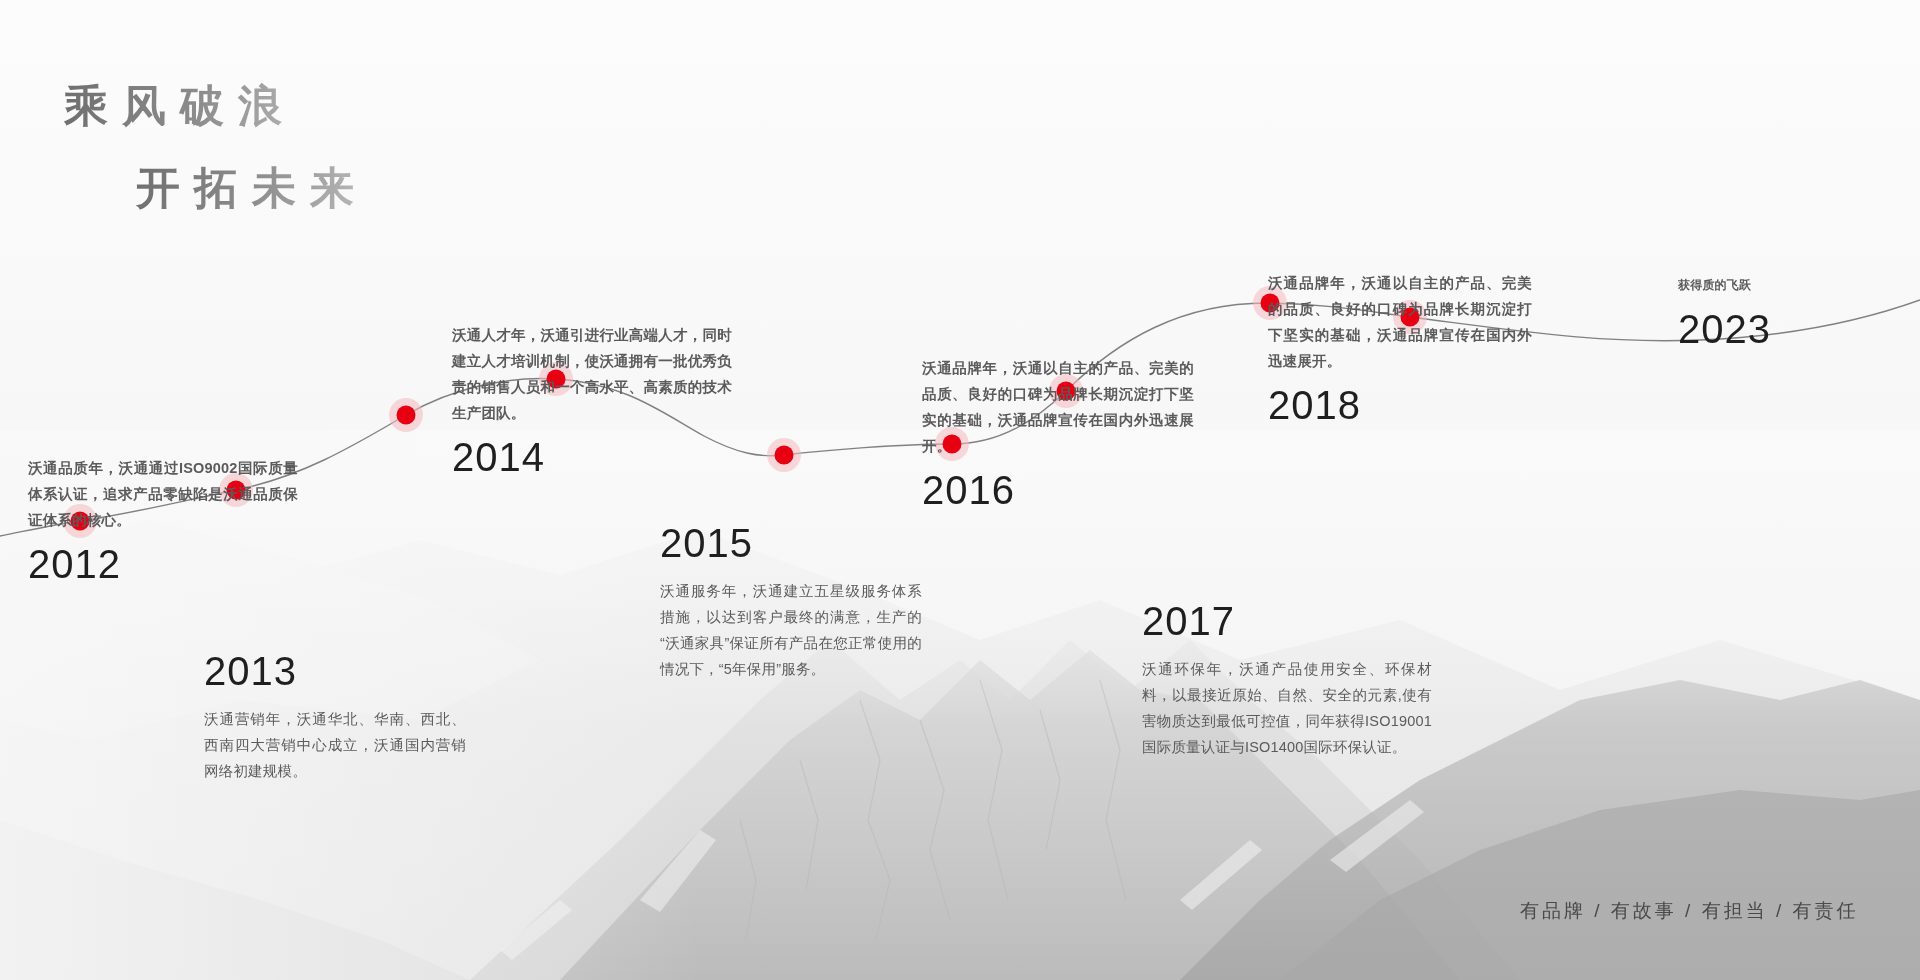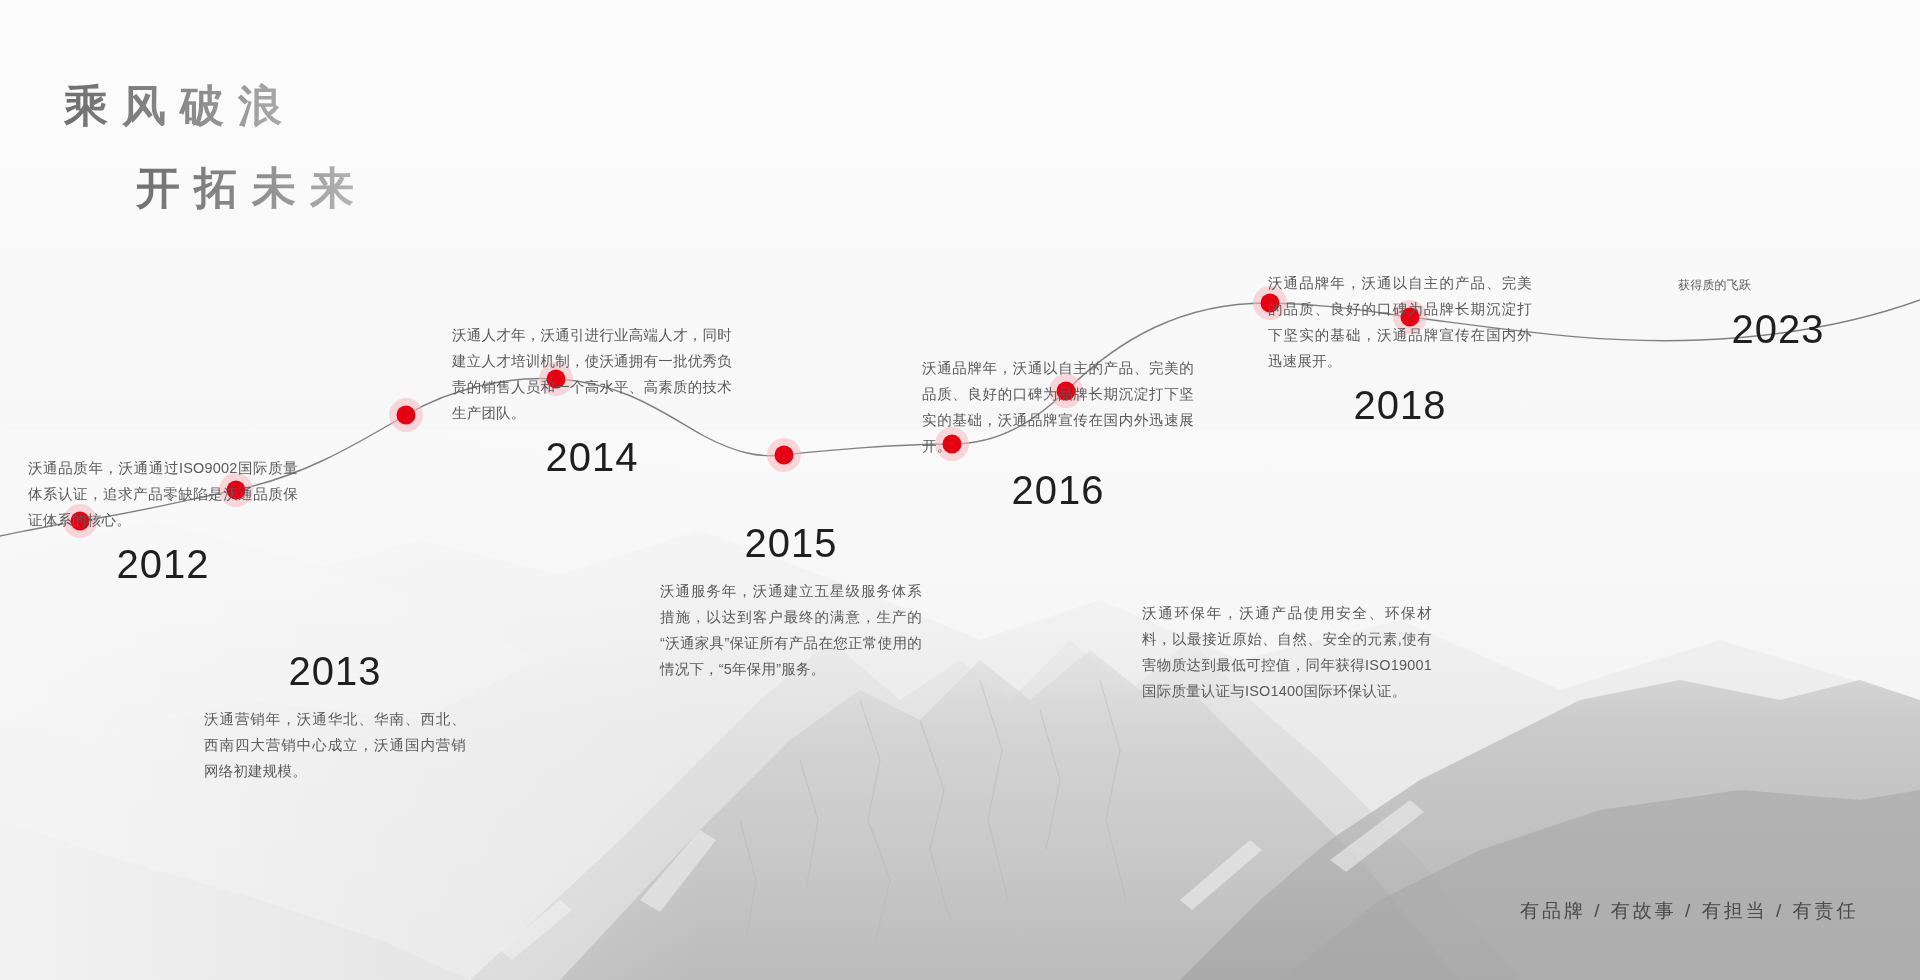--- a/index.html
+++ b/index.html
@@ -50,29 +50,28 @@
     width:1920px; height:980px;
     pointer-events:none;
   }
 
   
   .entry{ position:absolute; }
   .entry-year{
     font-size:40px; font-weight:400; color:#1f1f1f;
     letter-spacing:1px; line-height:1.05;
     white-space:nowrap;
-    text-align:center;
   }
   .entry-desc{
     font-size:14.5px; color:#5b5b5b;
     line-height:26px; letter-spacing:.2px;
     text-align:justify;
   }
   .entry.below .entry-year{ margin-bottom:14px; }
-  .entry.above .entry-desc{ margin-bottom:10px; }
+  .entry.above .entry-desc{ margin-bottom:10px;font-weight:bold; }
 
   
   #entry-2012{ left:28px;  top:455px; width:270px; }
   #entry-2013{ left:204px; top:650px; width:262px; }
   #entry-2014{ left:452px; top:322px; width:280px; }
   #entry-2015{ left:660px; top:522px; width:262px; }
   #entry-2016{ left:922px; top:355px; width:272px; }
   #entry-2017{ left:1142px;top:600px; width:290px; }
   #entry-2018{ left:1268px;top:270px; width:264px; }
   #entry-2019{ left:1516px;top:415px; width:280px; }
@@ -246,20 +245,21 @@
     <div class="entry-year">2015</div>
     <div class="entry-desc">沃通服务年，沃通建立五星级服务体系措施，以达到客户最终的满意，生产的“沃通家具”保证所有产品在您正常使用的情况下，“5年保用”服务。</div>
   </div>
 
   <div class="entry above" id="entry-2016">
     <div class="entry-desc">沃通品牌年，沃通以自主的产品、完美的品质、良好的口碑为品牌长期沉淀打下坚实的基础，沃通品牌宣传在国内外迅速展开。</div>
     <div class="entry-year">2016</div>
   </div>
 
   <div class="entry below" id="entry-2017">
+    <div class="entry-year">2017</div>
     <div class="entry-desc">沃通环保年，沃通产品使用安全、环保材料，以最接近原始、自然、安全的元素,使有害物质达到最低可控值，同年获得ISO19001国际质量认证与ISO1400国际环保认证。</div>
   </div>
 
   <div class="entry above" id="entry-2018">
     <div class="entry-desc">沃通品牌年，沃通以自主的产品、完美的品质、良好的口碑为品牌长期沉淀打下坚实的基础，沃通品牌宣传在国内外迅速展开。</div>
     <div class="entry-year">2018</div>
   </div>
 
 
   <div class="entry above" id="entry-2023">

